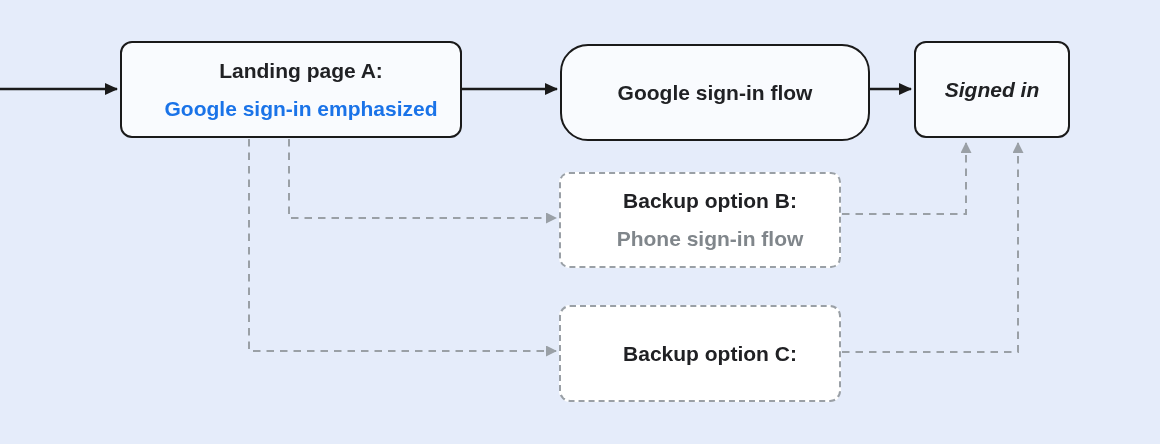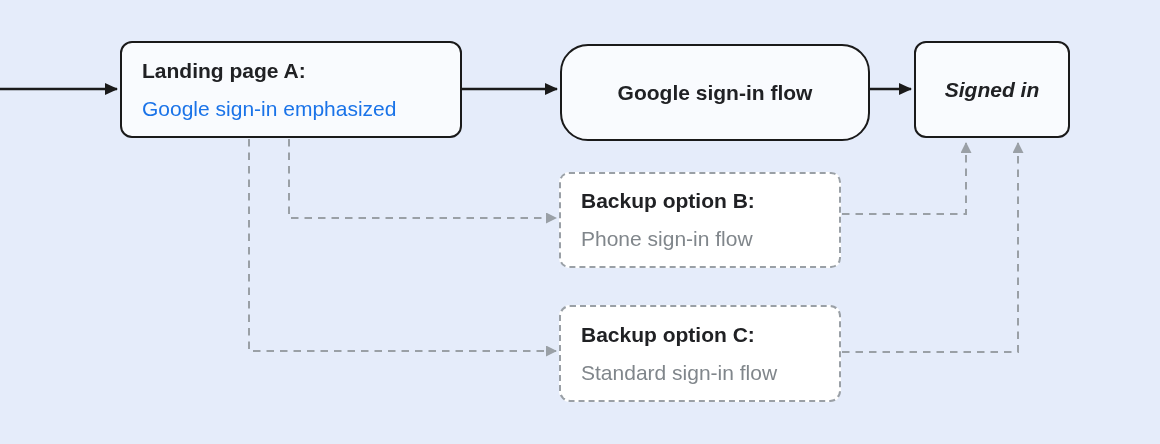--- a/index.html
+++ b/index.html
@@ -40,24 +40,24 @@
   .node .title {
     font-size: 21px;
     line-height: 38px;
     font-weight: 700;
     color: #202124;
     white-space: nowrap;
   }
   .node .subtitle {
     font-size: 21px;
     line-height: 38px;
-    font-weight: 400;
+    font-weight: 700;
     white-space: nowrap;
   }
-  .left-align { padding-left: 20px; align-items: flex-start; }
+  .left-align { padding-left: 20px; align-items: center; }
   .center-align { align-items: center; }
   .subtitle.blue { color: #1a73e8; }
   .subtitle.gray { color: #80868b; }
 
   
   #node-landing-a     { left: 120px; top: 41px;  width: 342px; height: 97px; }
   #node-google-flow   { left: 560px; top: 44px;  width: 310px; height: 97px; border-radius: 28px; }
   #node-signed-in     { left: 914px; top: 41px;  width: 156px; height: 97px; font-style: italic; }
   #node-backup-b      { left: 559px; top: 172px; width: 282px; height: 96px; }
   #node-backup-c      { left: 559px; top: 305px; width: 282px; height: 97px; border-radius: 11px; }
@@ -100,16 +100,15 @@
     <div class="title">Signed in</div>
   </div>
 
   <div id="node-backup-b" class="node dashed left-align">
     <div class="title">Backup option B:</div>
     <div class="subtitle gray">Phone sign-in flow</div>
   </div>
 
   <div id="node-backup-c" class="node dashed left-align">
     <div class="title">Backup option C:</div>
-    <div class="subtitle gray">Standard sign-in flow</div>
   </div>
 
 </div>
 
 </body></html>

